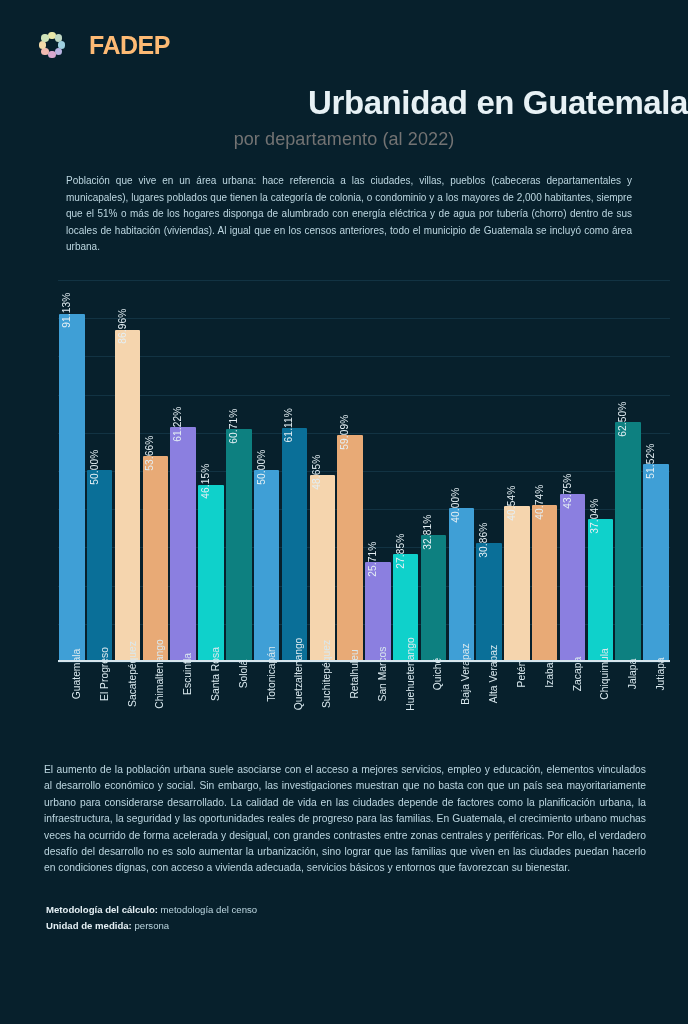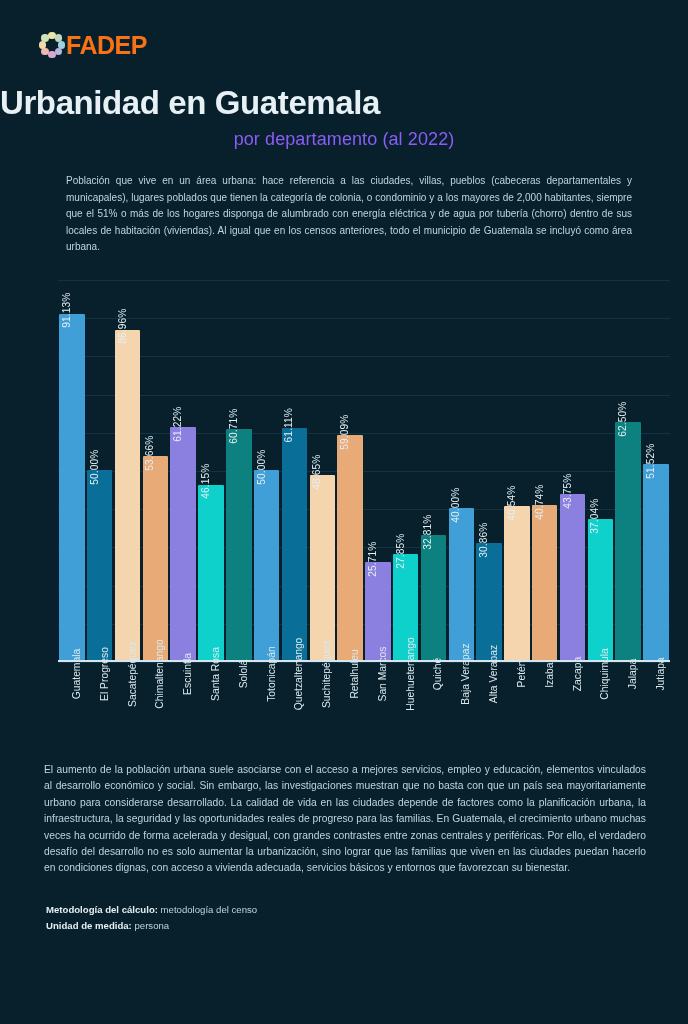--- a/index.html
+++ b/index.html
@@ -33,38 +33,38 @@
     position: absolute;
     width: 7.5px;
     height: 7.5px;
     border-radius: 50%;
     display: block;
   }
   .logo-word {
     font-size: 25px;
     font-weight: bold;
     letter-spacing: -0.5px;
-    color: #f97316;
-    margin-left: 0;
+    color: #fdba74;
+    margin-left: 23px;
     line-height: 1;
   }
 
   
   .title {
-    text-align: left;
+    text-align: right;
     font-size: 33px;
     font-weight: bold;
     color: #e7f1f5;
     letter-spacing: -0.4px;
     margin-top: 22px;
   }
   .subtitle {
     text-align: center;
     font-size: 18px;
-    color: #8b5cf6;
+    color: #737373;
     margin-top: 7px;
     letter-spacing: 0.1px;
   }
 
   
   .intro {
     margin: 23px 56px 0 66px;
     font-size: 10px;
     line-height: 16.6px;
     text-align: justify;

